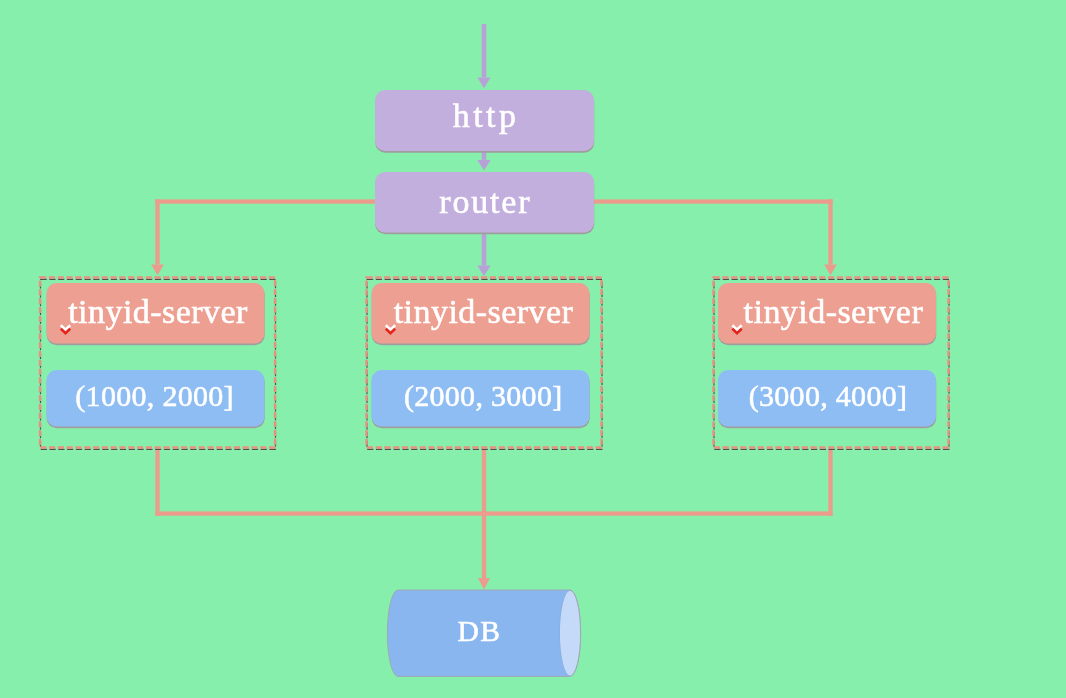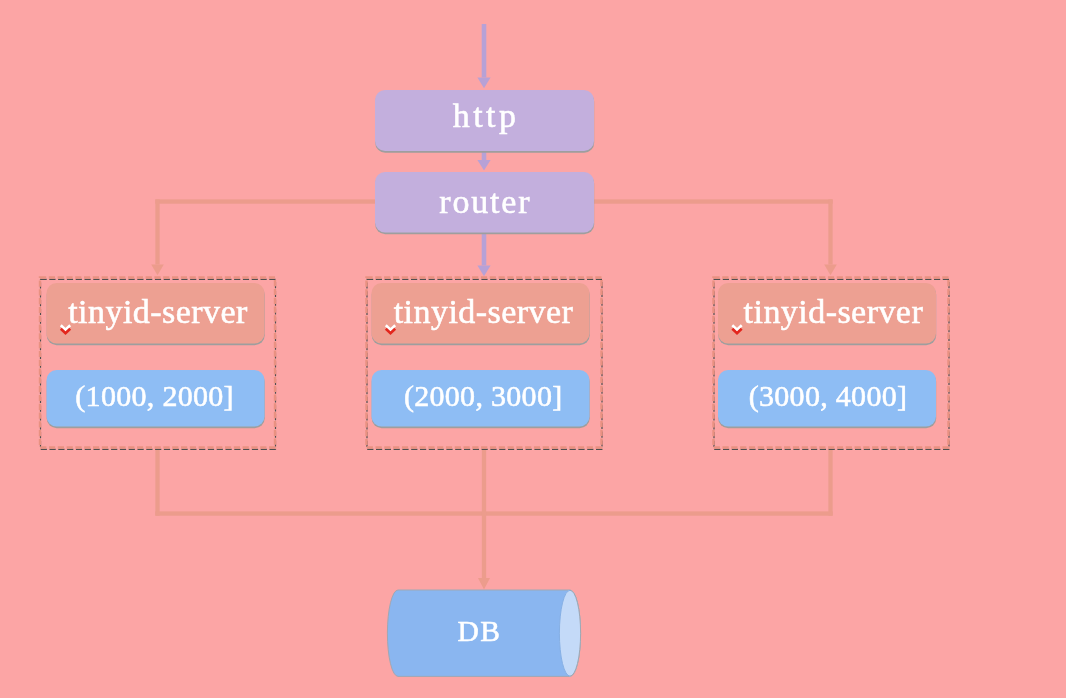--- a/index.html
+++ b/index.html
@@ -1,16 +1,16 @@
 <!DOCTYPE html>
 <html><head>
 <meta charset="utf-8">
 <style>
   html,body{margin:0;padding:0;background:#ffffff;}
-  #stage{position:relative;width:1066px;height:698px;overflow:hidden;background:#fca5a5;}
+  #stage{position:relative;width:1066px;height:698px;overflow:hidden;background:#86efac;}
   svg{position:absolute;left:0;top:0;}
   text{font-family:"Liberation Serif", serif;fill:#ffffff;stroke:#ffffff;stroke-width:0.55px;}
 </style>
 </head>
 <body>
 <div id="stage">
 <svg width="1066" height="698" viewBox="0 0 1066 698">
 
   <g fill="#b7a1d6">
     <rect x="481.7" y="24" width="4.6" height="53.5"></rect>

